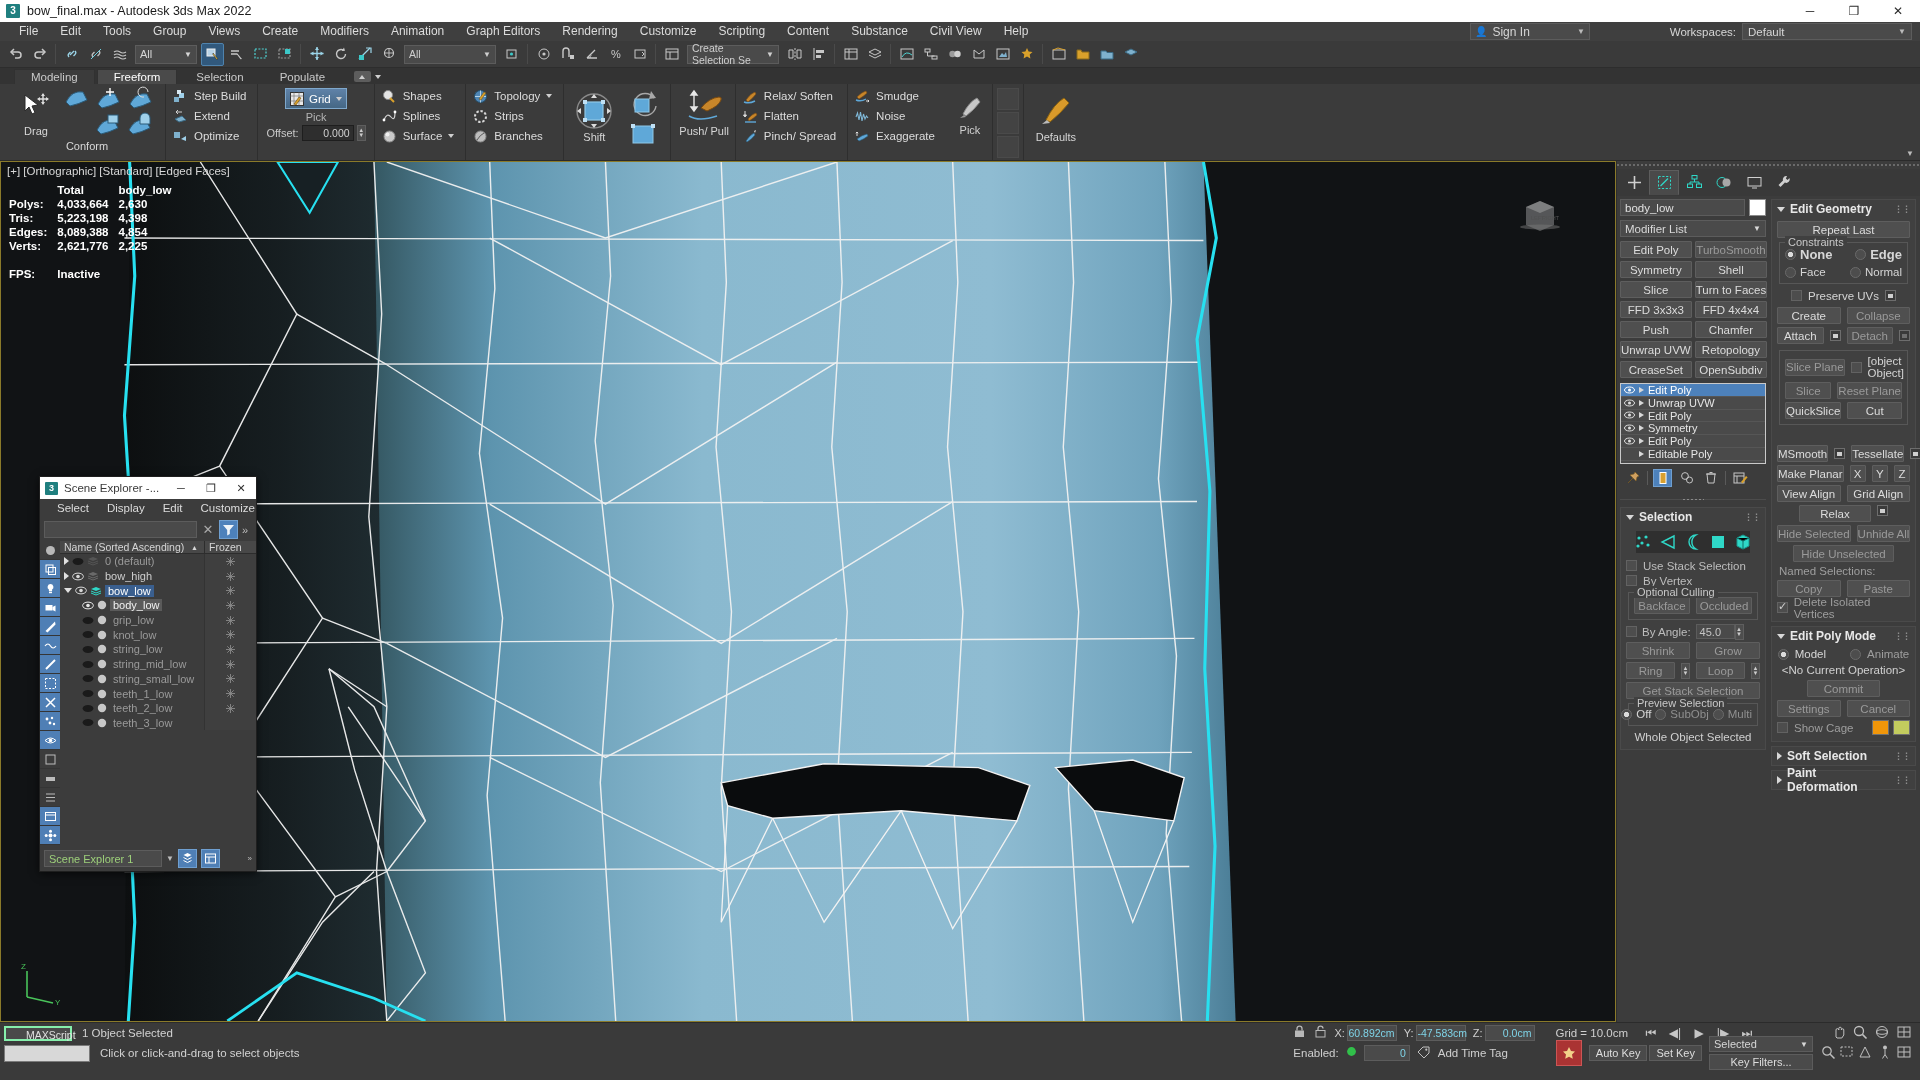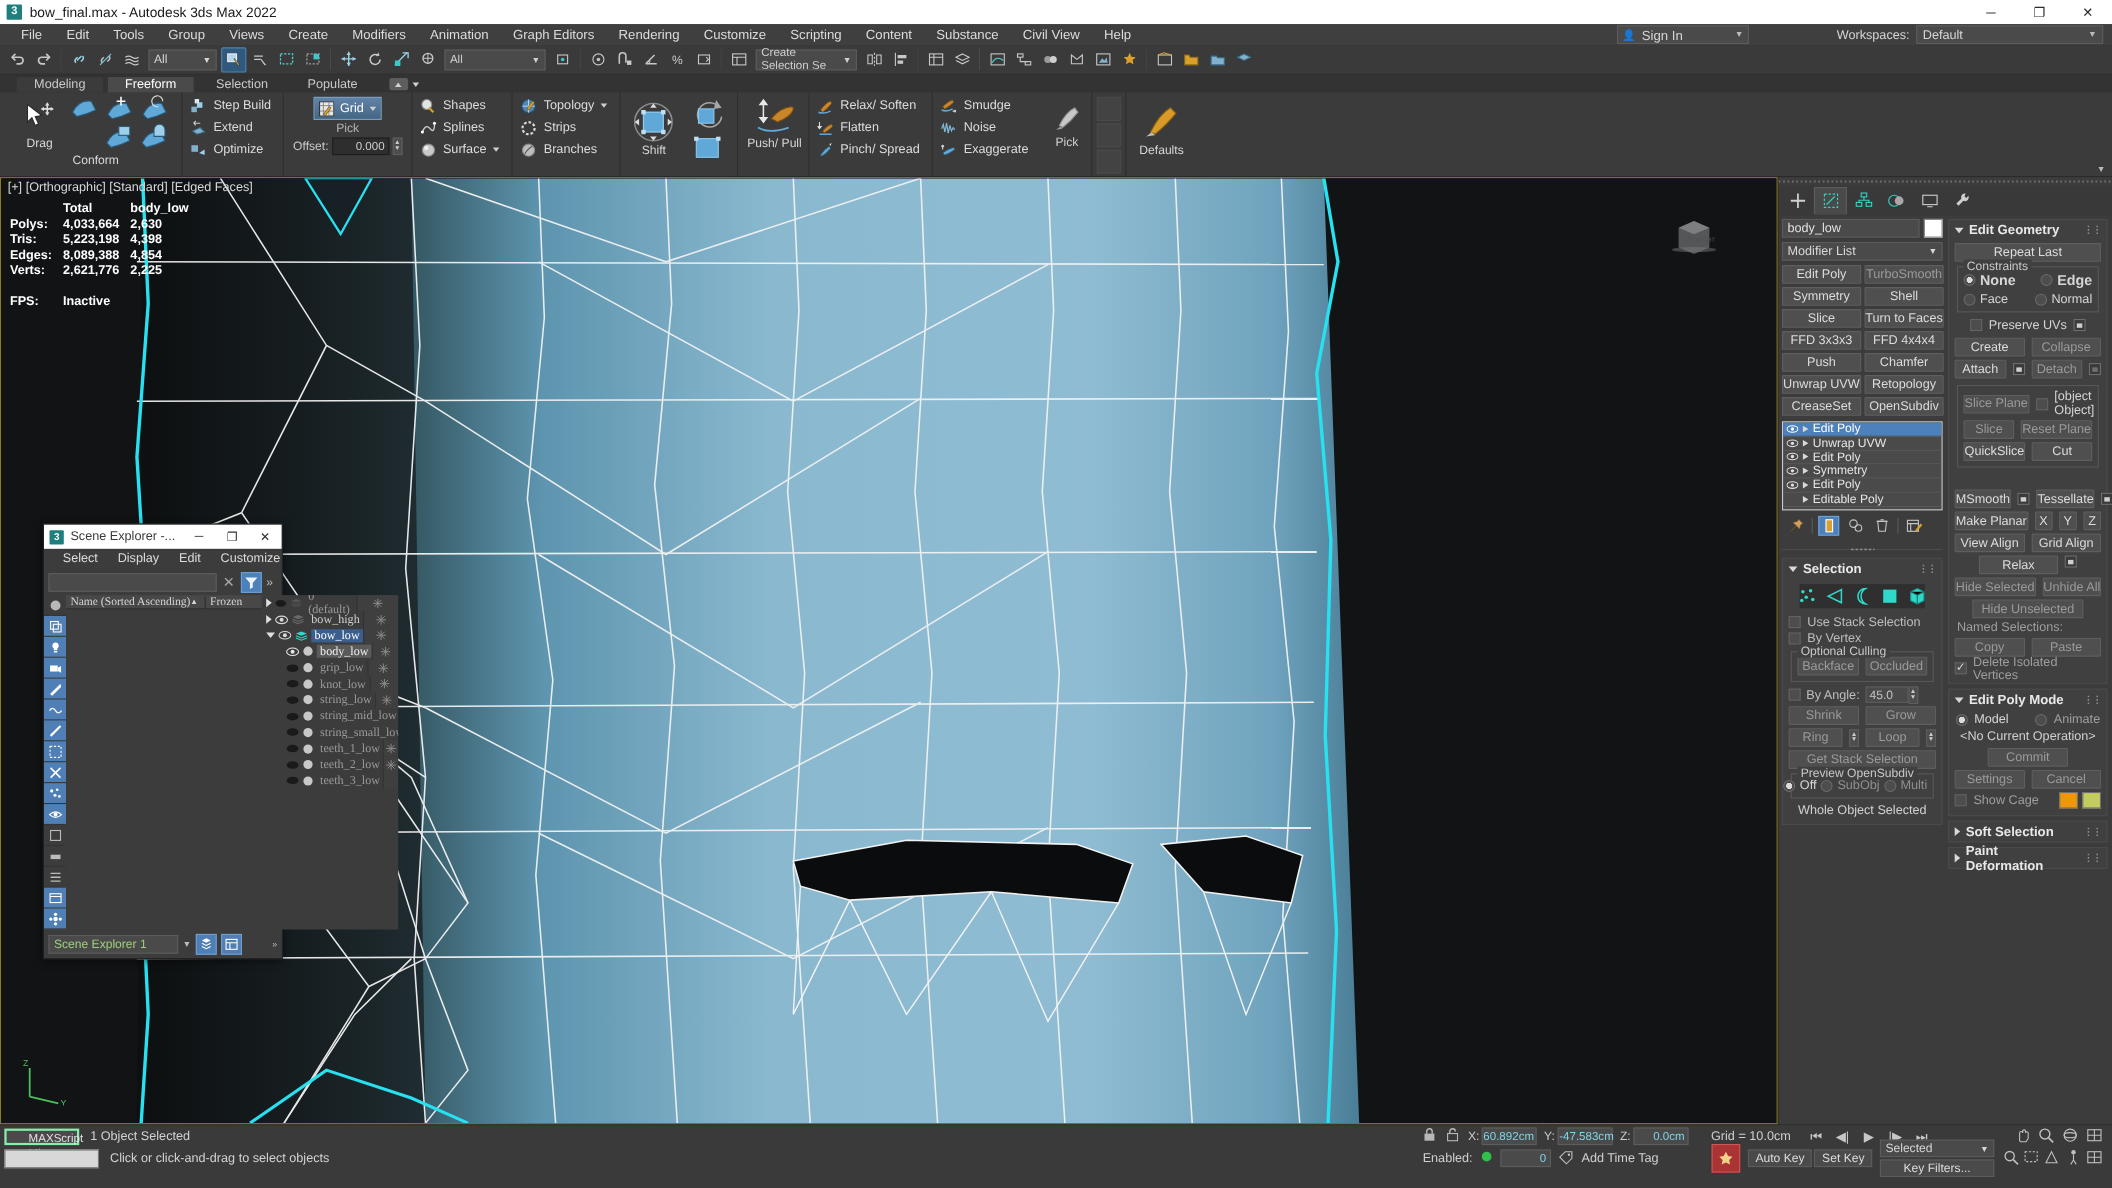--- a/index.html
+++ b/index.html
@@ -147,21 +147,21 @@
   .sexp .smenu .m { padding:0 9px; font-size:11.5px; color:#dcdcdc; line-height:19px;}
   .sexp .sfilter { height:23px; display:flex; align-items:center; gap:4px; padding:2px 4px;}
   .sexp .sfilter .fi { flex:1; height:17px; background:#4a4a4a; border:1px solid #5c5c5c;}
   .sexp .sfilter .x { width:14px; text-align:center; color:#a8a8a8; font-size:13px;}
   .sexp .sfilter .fbtn { width:19px;height:19px;background:#4d81bb;border:1px solid #6f9fd0;display:flex;align-items:center;justify-content:center;}
   .sexp .sfilter .more { color:#bbb; font-size:11px; width:10px;}
   .sexp .sbody { flex:1; display:flex; min-height:0;}
   .sexp .sicons { width:20px; background:#3c3c3c; display:flex; flex-direction:column; padding-top:0px;}
   .sexp .sicons .si { width:20px;height:19px;display:flex;align-items:center;justify-content:center; border-bottom:1px solid #353535;}
   .sexp .sicons .si.on { background:#4f7fb5;}
-  .sexp .slist { flex:1; display:flex; flex-direction:row; background:#3c3c3c;font-family:Liberation Serif, serif;}
+  .sexp .slist { flex:1; display:flex; flex-direction:column; background:#3c3c3c;}
   .sexp .shead { height:13px; display:flex; align-items:center; background:#484848; border-bottom:1px solid #2d2d2d; font-size:10.5px;}
   .sexp .shead .c1 { flex:1; padding-left:4px; display:flex; align-items:center;}
   .sexp .shead .c1 .asc { margin-left:auto; margin-right:6px; font-size:7px;}
   .sexp .shead .c2 { width:52px; padding-left:4px; border-left:1px solid #2d2d2d;}
   .sexp .rows { flex:1; overflow:hidden;}
   .erow { height:14.7px; display:flex; align-items:center; font-size:11px; color:#cfcfcf; position:relative;}
   .erow .nmcell { flex:1; display:flex; align-items:center; gap:3px; padding-left:4px; height:14.7px;}
   .erow .frcell { width:52px; height:14.7px; border-left:1px solid #333; display:flex; align-items:center; justify-content:center; background:#3f3f3f;}
   .erow.child .nmcell { padding-left:22px;}
   .erow.sel .nm { background:#3a5f8f; color:#fff; padding:0 3px;}
@@ -1466,21 +1466,21 @@
               </div>
               <div class="rrow2" style="align-items:center;">
                 <div class="mbtn dim">Ring</div>
                 <span class="spinarrows" style="flex:none;">▲<br>▼</span>
                 <div class="mbtn dim">Loop</div>
                 <span class="spinarrows" style="flex:none;">▲<br>▼</span>
               </div>
               <div class="mbtn dim" style="margin-bottom:4px;">Get Stack Selection</div>
 
               <div class="fieldset">
-                <span class="legend">Preview OpenSubdiv</span>
+                <span class="legend">Preview Selection</span>
                 <div style="display:flex;align-items:center;gap:4px;font-size:11.5px;justify-content:flex-end;">
                   <span class="radio on"></span>
                   <span>Off</span>
                   <span class="radio"></span>
                   <span style="color:#8f8f8f;">SubObj</span>
                   <span class="radio"></span>
                   <span style="color:#8f8f8f;">Multi</span>
                 </div>
               </div>
 

